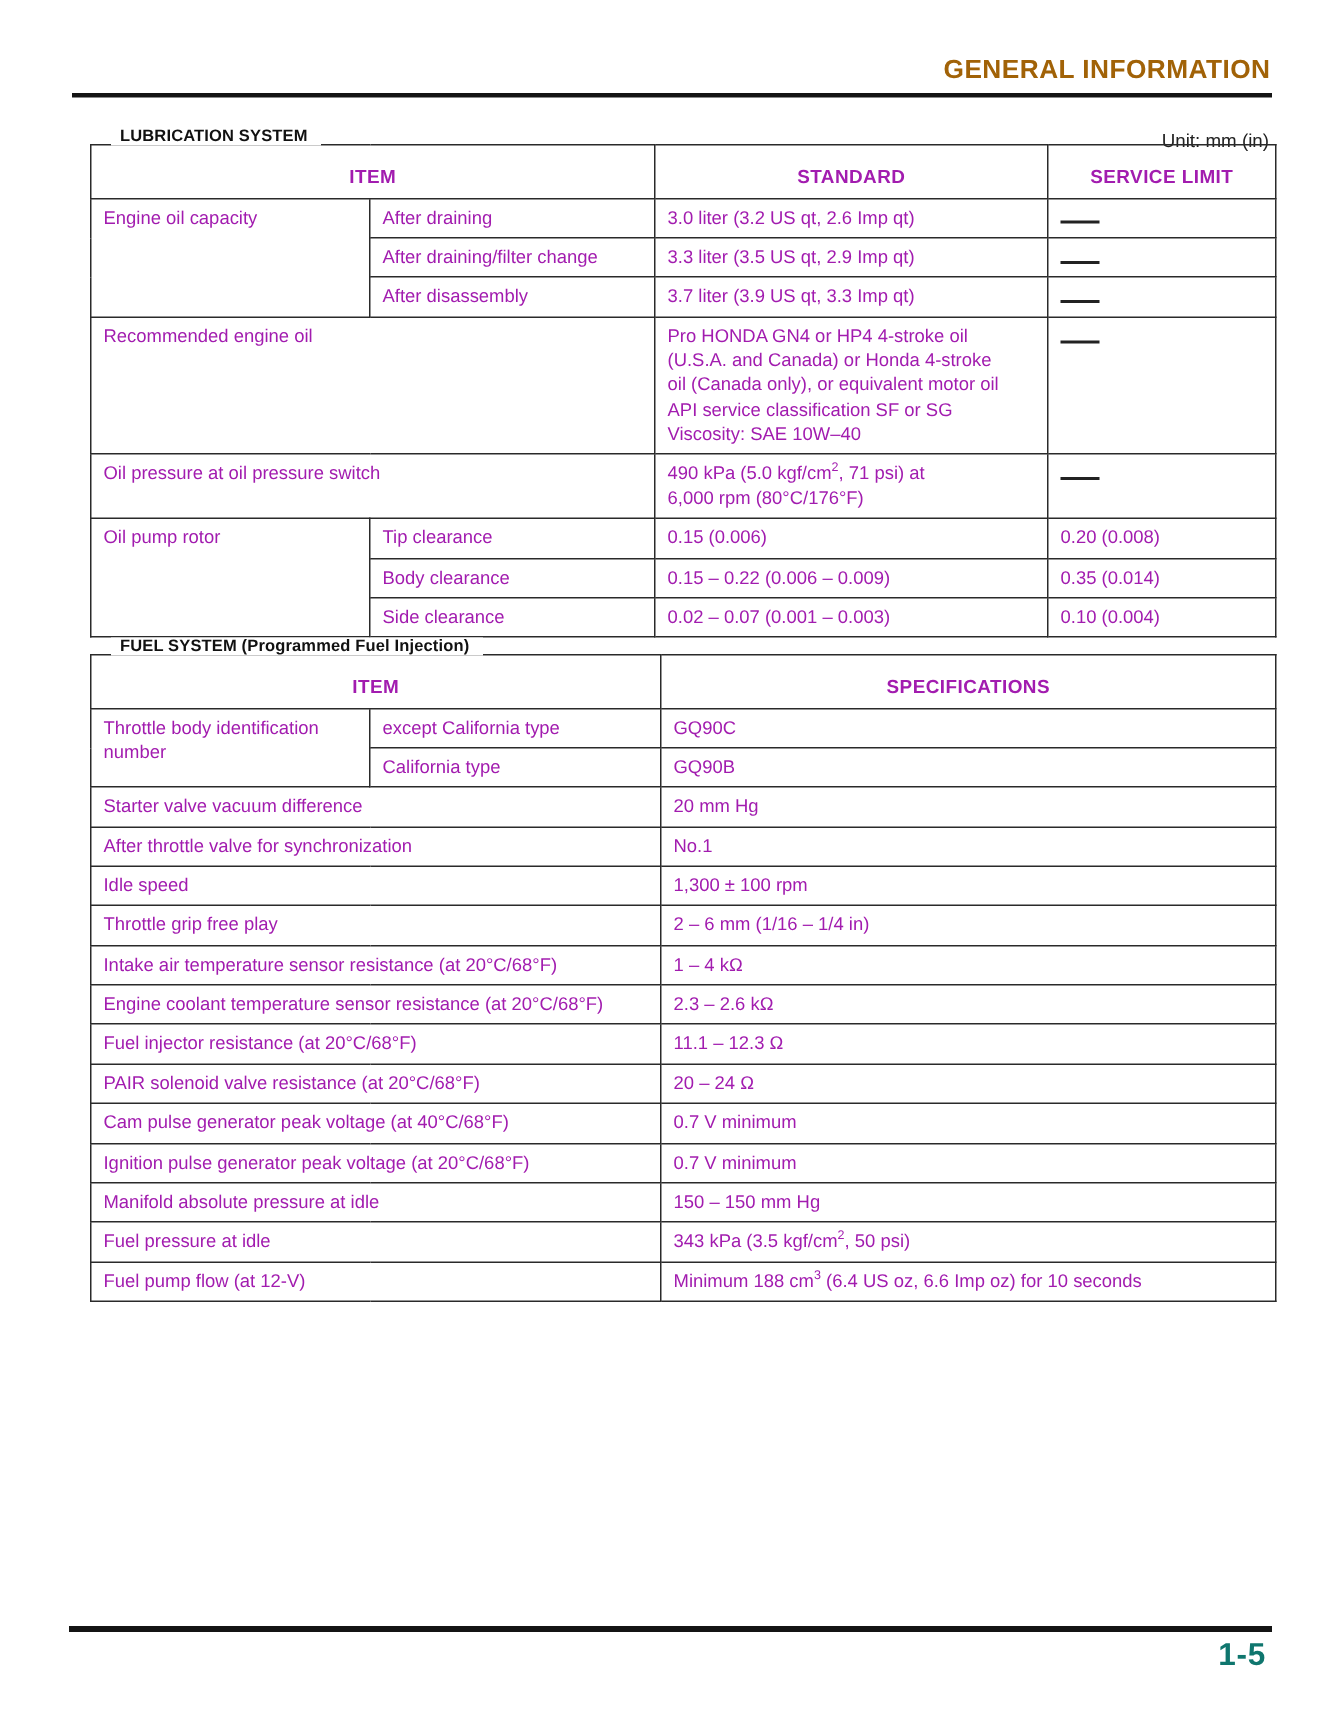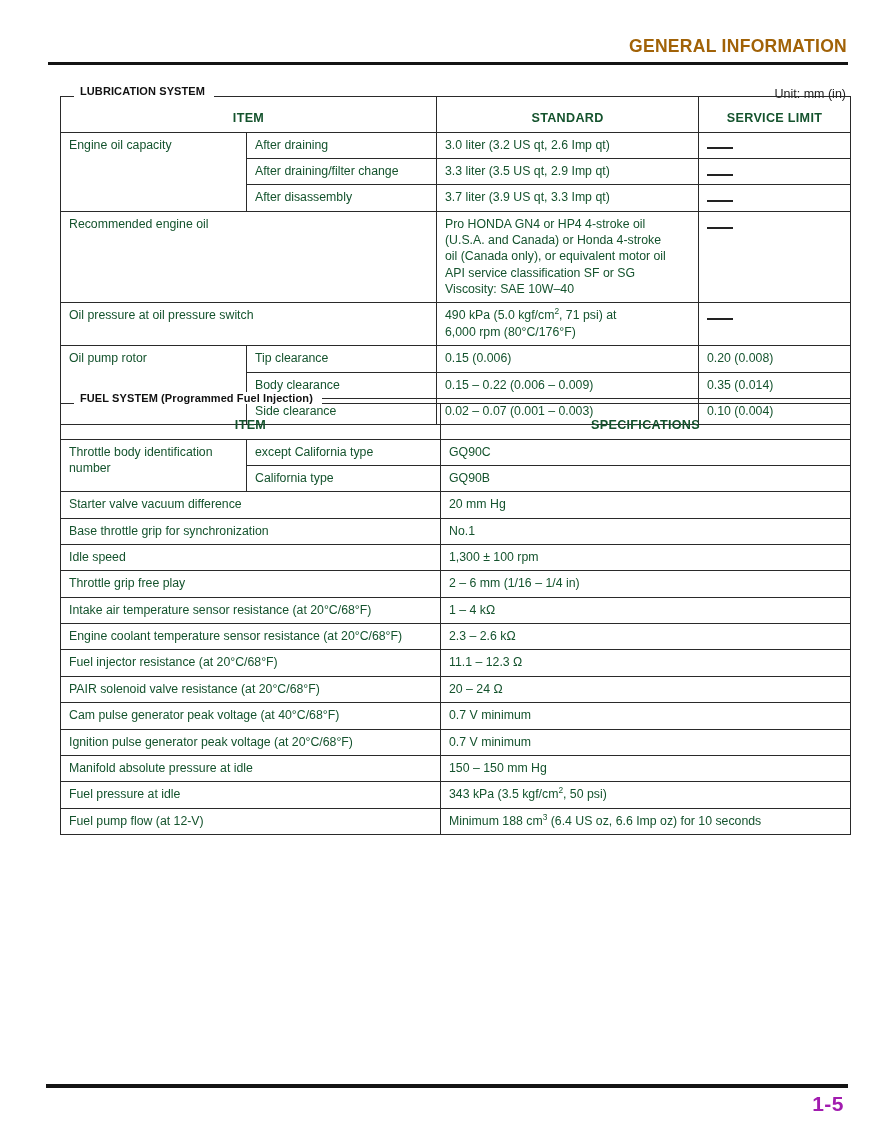--- a/index.html
+++ b/index.html
@@ -44,42 +44,42 @@
     color: #222;
     padding-right: 2px;
   }
 
   
   .section {
     position: absolute;
     left: 60px;
   }
   .sec-lubrication { top: 96px; width: 790px; }
-  .sec-fuel        { top: 403px; width: 790px; }
+  .sec-fuel        { top: 436px; width: 790px; }
 
   .sec-title {
     position: absolute;
     top: -11px;
     left: 14px;
     background: #ffffff;
     padding: 0 9px 0 6px;
     font-size: 11px;
     font-weight: bold;
     letter-spacing: 0.1px;
     white-space: nowrap;
     z-index: 3;
     color: #111;
   }
 
   table.spec {
     width: 100%;
     border-collapse: collapse;
     table-layout: fixed;
     font-size: 12.3px;
-    color: #14532d;
+    color: #a21caf;
   }
   table.spec td, table.spec th {
     border: 1px solid #2a2a2a;
     padding: 4px 8px 5px 8px;
     vertical-align: top;
     font-weight: normal;
     text-align: left;
     line-height: 1.33;
   }
   table.spec th {
@@ -128,21 +128,21 @@
   .footer-rule {
     height: 4px;
     background: #141414;
   }
   .page-number {
     margin-top: 4px;
     text-align: right;
     font-size: 21px;
     font-weight: bold;
     letter-spacing: 0.5px;
-    color: #a21caf;
+    color: #0f766e;
     padding-right: 4px;
   }
 </style>
 </head>
 <body>
 
 <div class="page-header">
   <div class="header-title">GENERAL INFORMATION</div>
   <div class="header-rule"></div>
   <div class="unit-note">Unit: mm (in)</div>
@@ -246,21 +246,21 @@
       <tr>
         <td>California type</td>
         <td class="ctr">GQ90B</td>
       </tr>
 
       <tr>
         <td colspan="2">Starter valve vacuum difference</td>
         <td class="ctr">20 mm Hg</td>
       </tr>
       <tr>
-        <td colspan="2">Base throttle grip for synchronization</td>
+        <td colspan="2">After throttle valve for synchronization</td>
         <td class="ctr">No.1</td>
       </tr>
       <tr>
         <td colspan="2">Idle speed</td>
         <td class="ctr">1,300 ± 100 rpm</td>
       </tr>
       <tr>
         <td colspan="2">Throttle grip free play</td>
         <td class="ctr">2 – 6 mm (1/16 – 1/4 in)</td>
       </tr>

